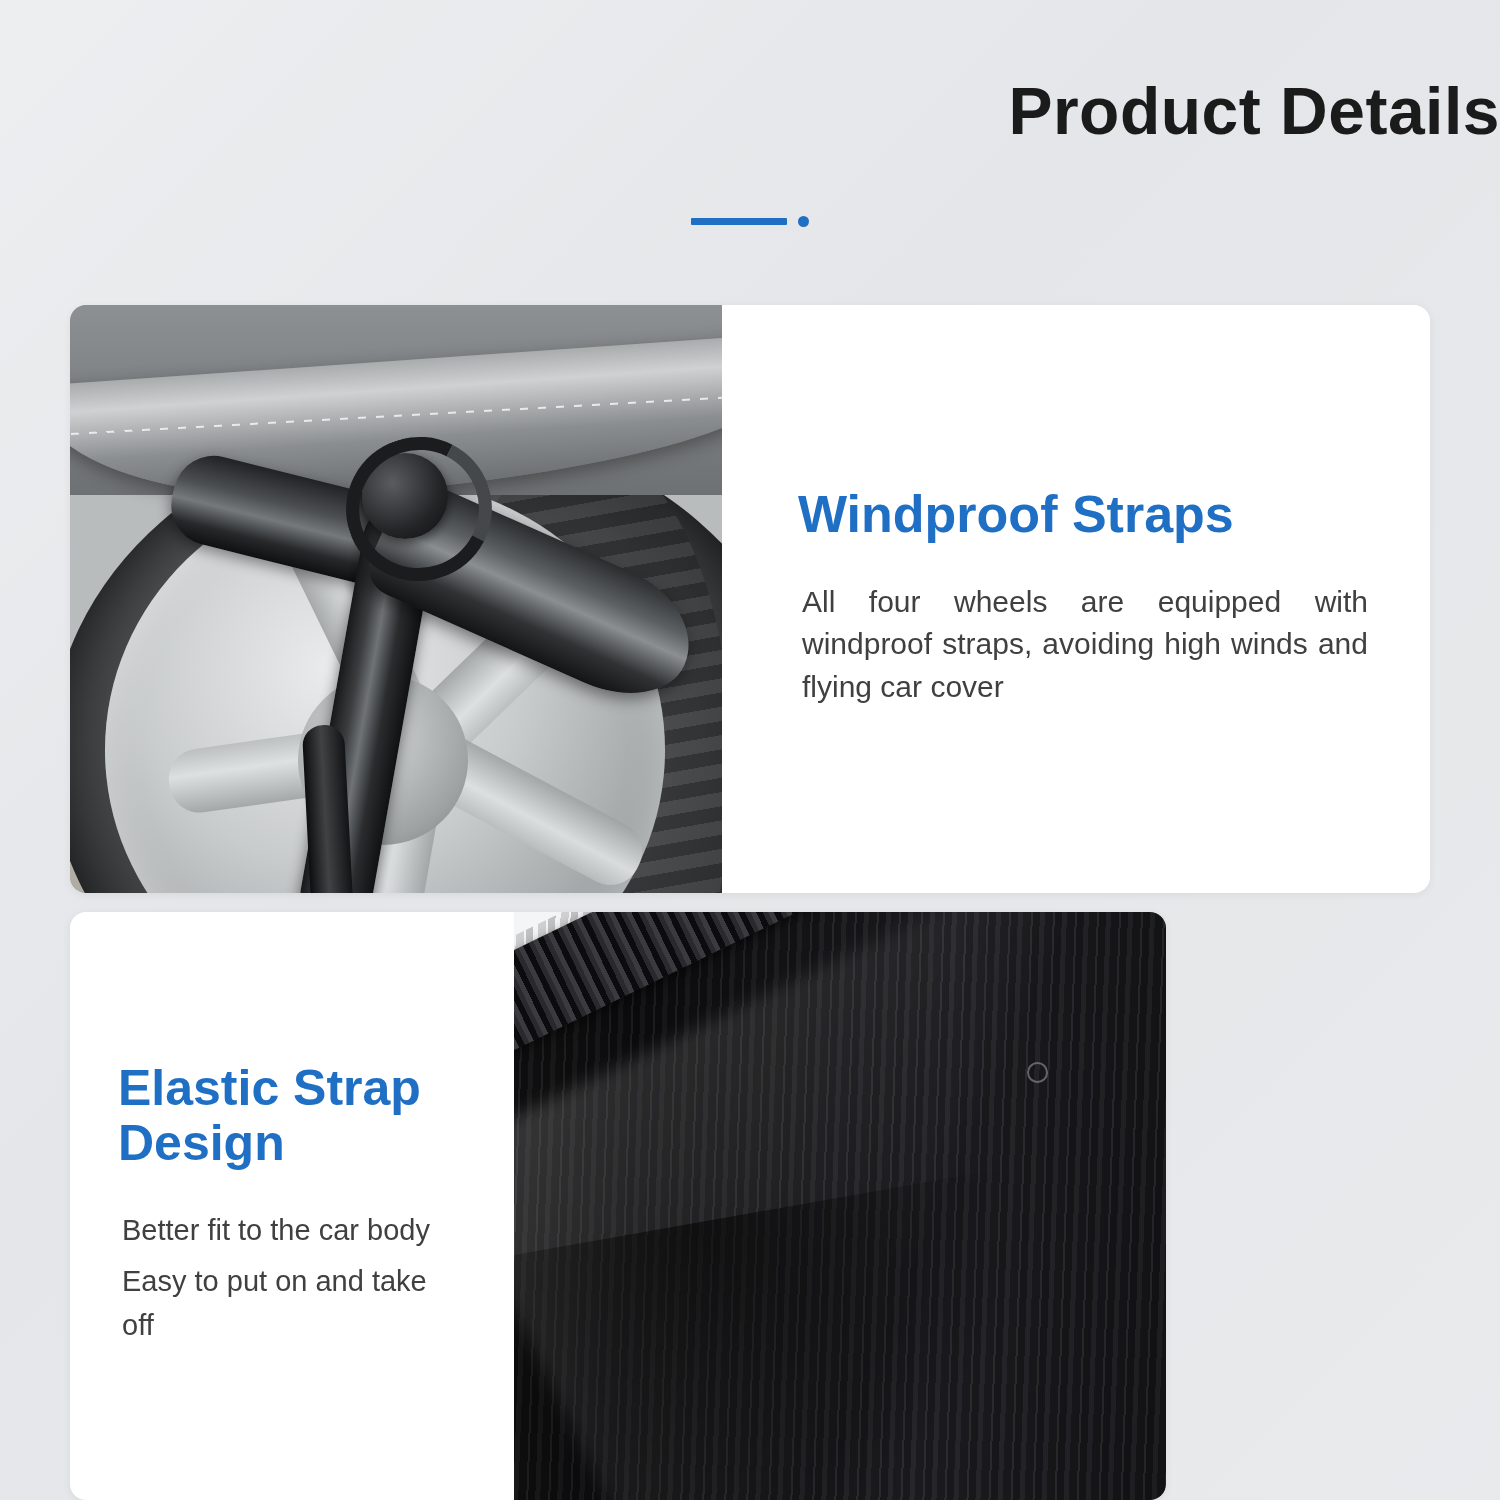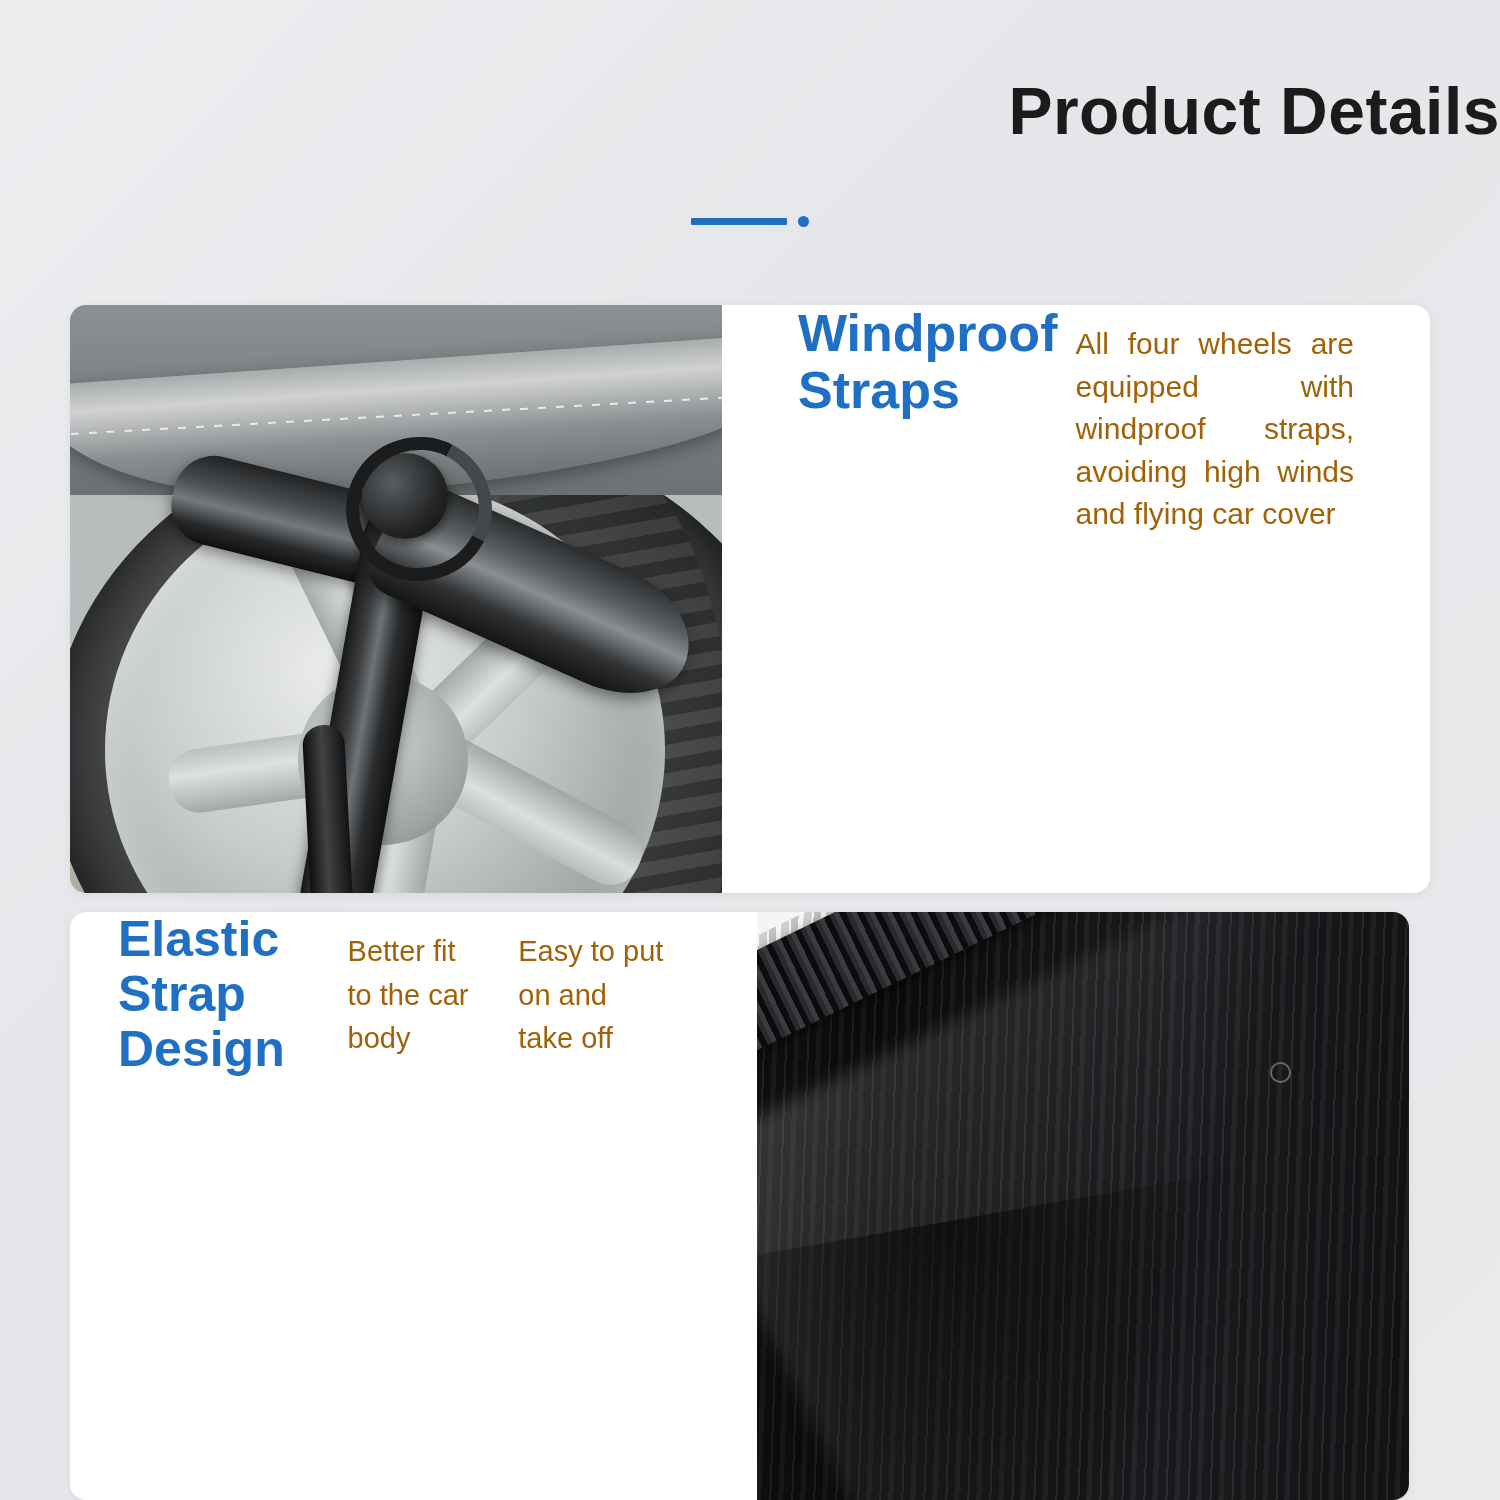--- a/index.html
+++ b/index.html
@@ -56,55 +56,55 @@
   }
   .card-top {
     left: 70px;
     top: 305px;
     width: 1360px;
     height: 588px;
   }
   .card-bottom {
     left: 70px;
     top: 912px;
-    width: 1339px;
+    width: 1096px;
     height: 588px;
   }
 
   .photo {
     position: relative;
     overflow: hidden;
     flex: 0 0 auto;
   }
   .photo-left { width: 652px; height: 100%; }
   .photo-right { width: 652px; height: 100%; }
 
   .text-pane {
     flex: 1 1 auto;
     display: flex;
-    flex-direction: row;
+    flex-direction: column;
     justify-content: center;
   }
   .text-pane.pad-left { padding: 0 58px 0 76px; }
   .text-pane.pad-right { padding: 0 70px 0 48px; }
 
   .feature-title {
     color: #1f6fc4;
     font-weight: 700;
     font-size: 52px;
     line-height: 1.1;
     margin: 0 0 34px 0;
   }
   .feature-title.smaller { font-size: 50px; }
 
   .feature-body {
-    color: #a16207;
+    color: #404040;
     font-size: 30px;
     line-height: 1.42;
-    margin: 18px;
+    margin: 4px;
     text-align: justify;
   }
   .feature-body.left-align { text-align: left; font-size: 29px; line-height: 1.5; }
 
   
   .tire-photo {
     background: #b9bcbd;
   }
   .tire-photo .ground {
     position: absolute;

